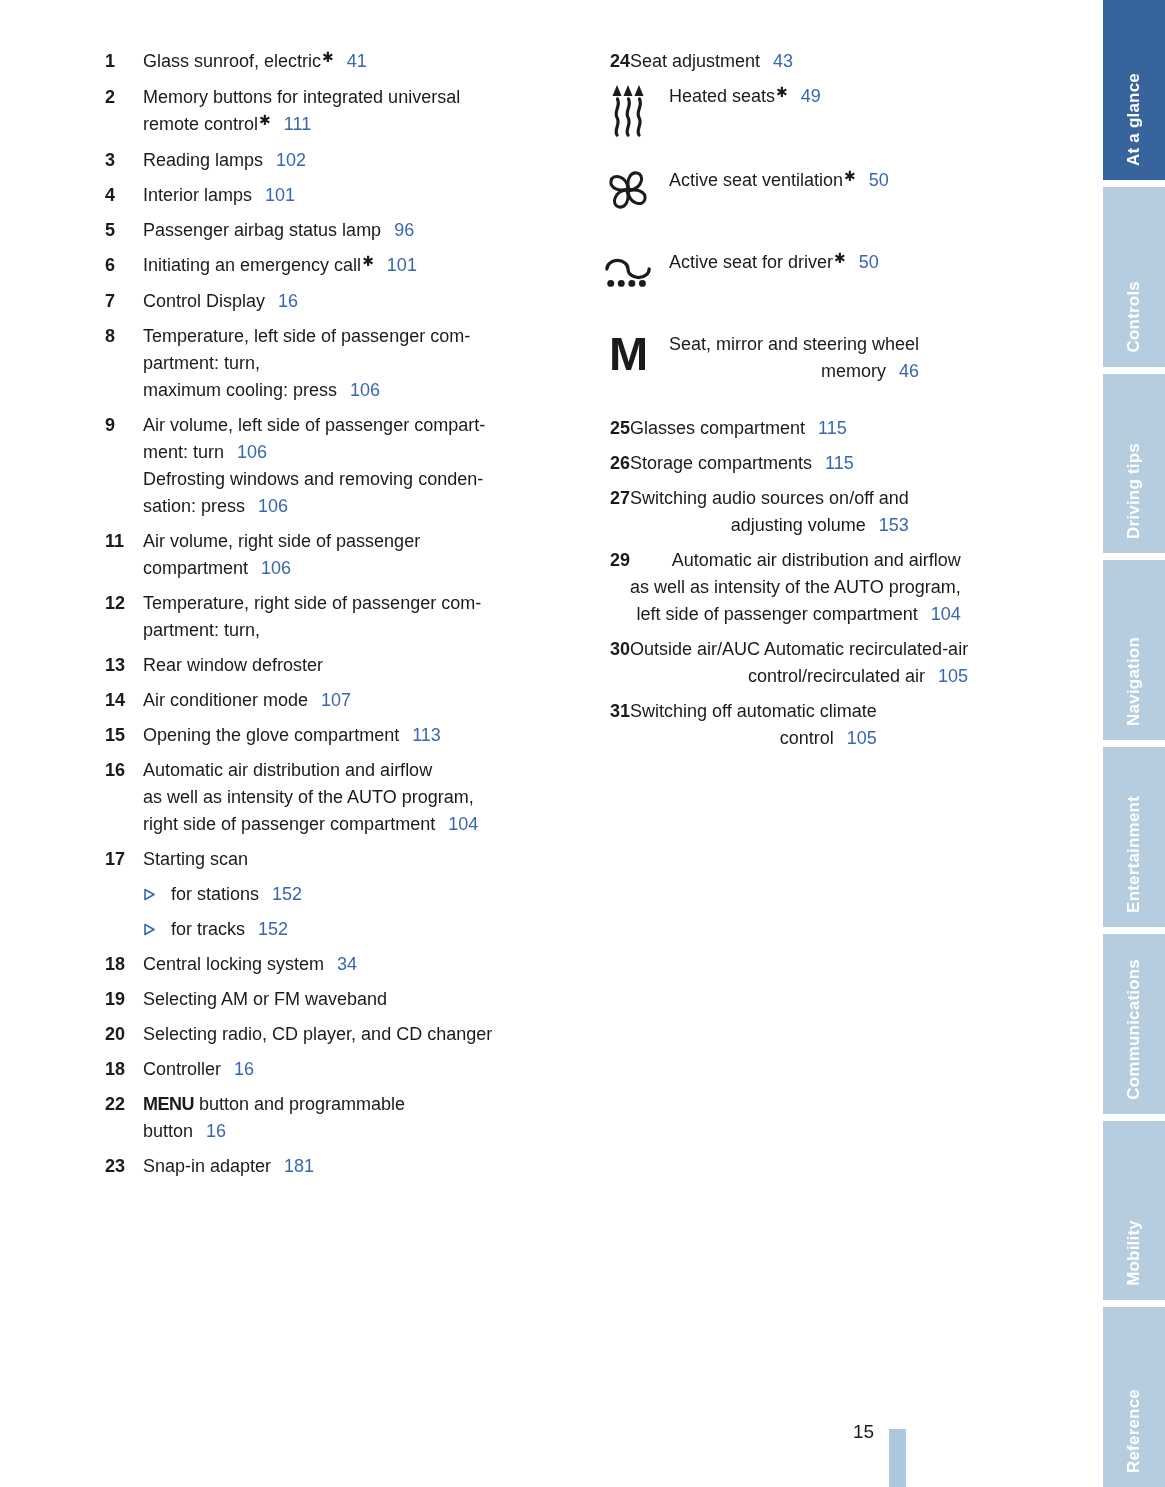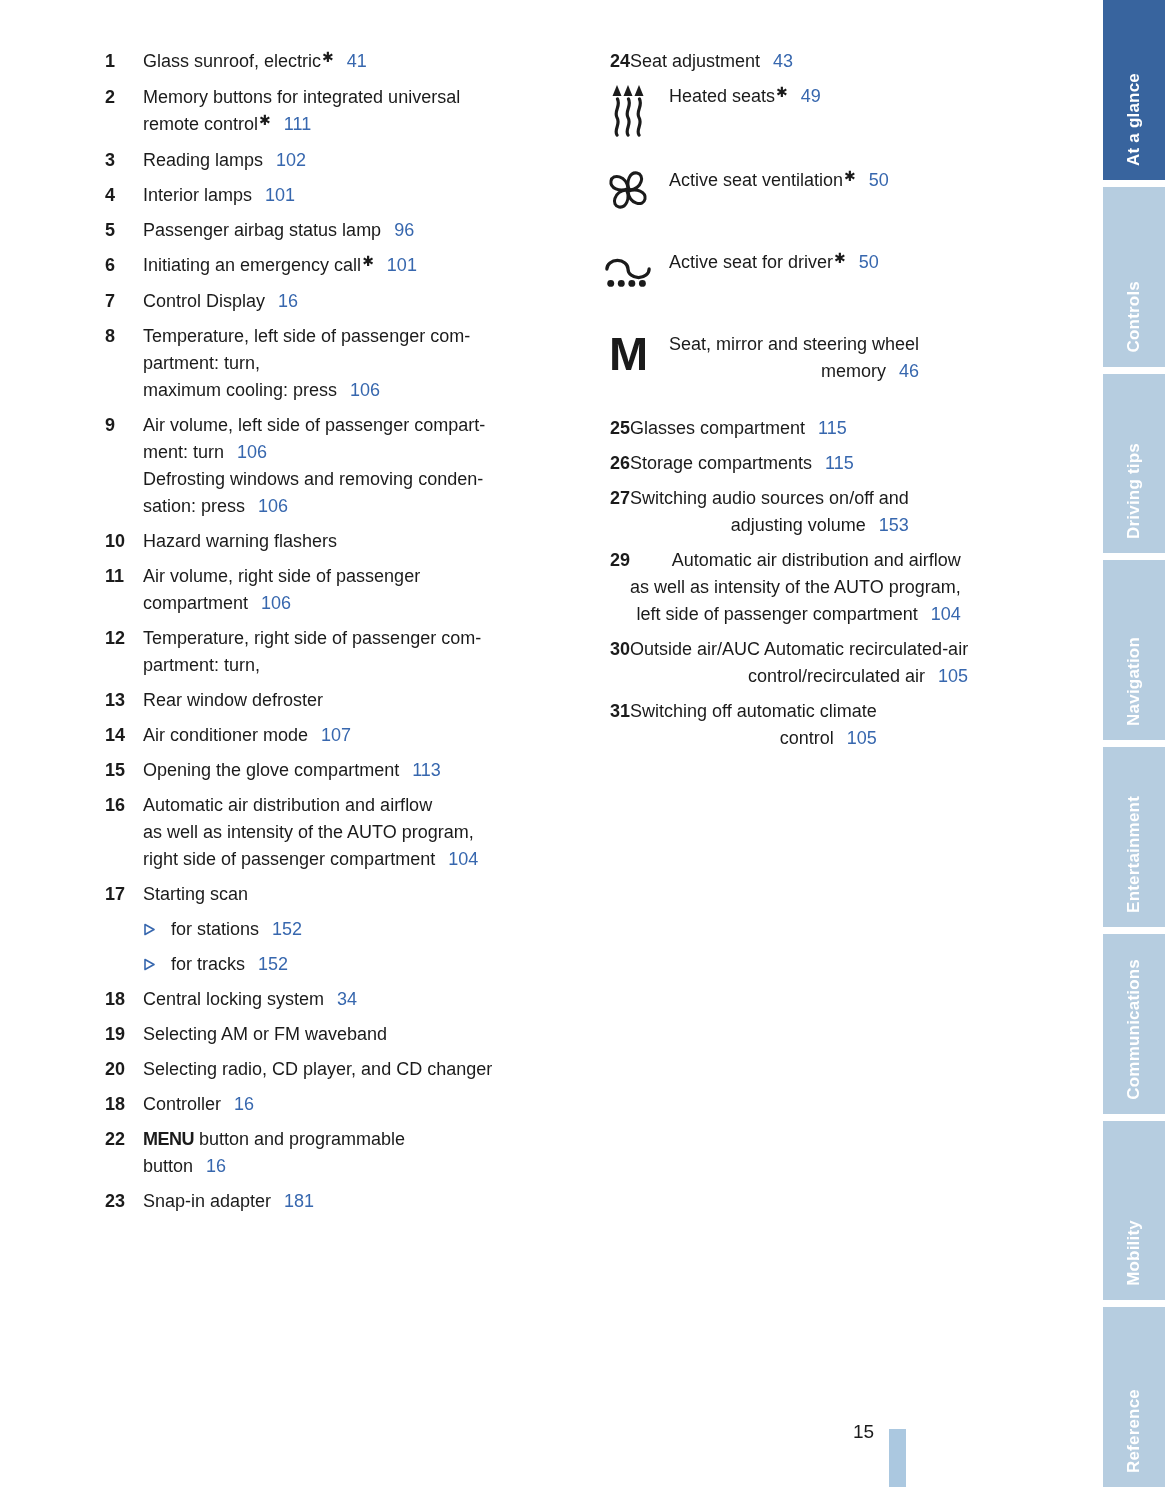--- a/index.html
+++ b/index.html
@@ -119,26 +119,20 @@
           <div class="line"><span class="txt">maximum cooling: press</span><span class="page-link">106</span></div>
         </div>
       </div>
       <div class="item">
         <span class="num">9</span>
         <div class="lines">
           <div class="line"><span class="txt">Air volume, left side of passenger compart-</span></div>
           <div class="line"><span class="txt">ment: turn</span><span class="page-link">106</span></div>
           <div class="line"><span class="txt">Defrosting windows and removing conden-</span></div>
           <div class="line"><span class="txt">sation: press</span><span class="page-link">106</span></div>
-        </div>
-      </div>
-      <div class="item">
-        <span class="num">10</span>
-        <div class="lines">
-          <div class="line"><span class="txt">Hazard warning flashers</span></div>
         </div>
       </div>
       <div class="item">
         <span class="num">11</span>
         <div class="lines">
           <div class="line"><span class="txt">Air volume, right side of passenger</span></div>
           <div class="line"><span class="txt">compartment</span><span class="page-link">106</span></div>
         </div>
       </div>
       <div class="item">

